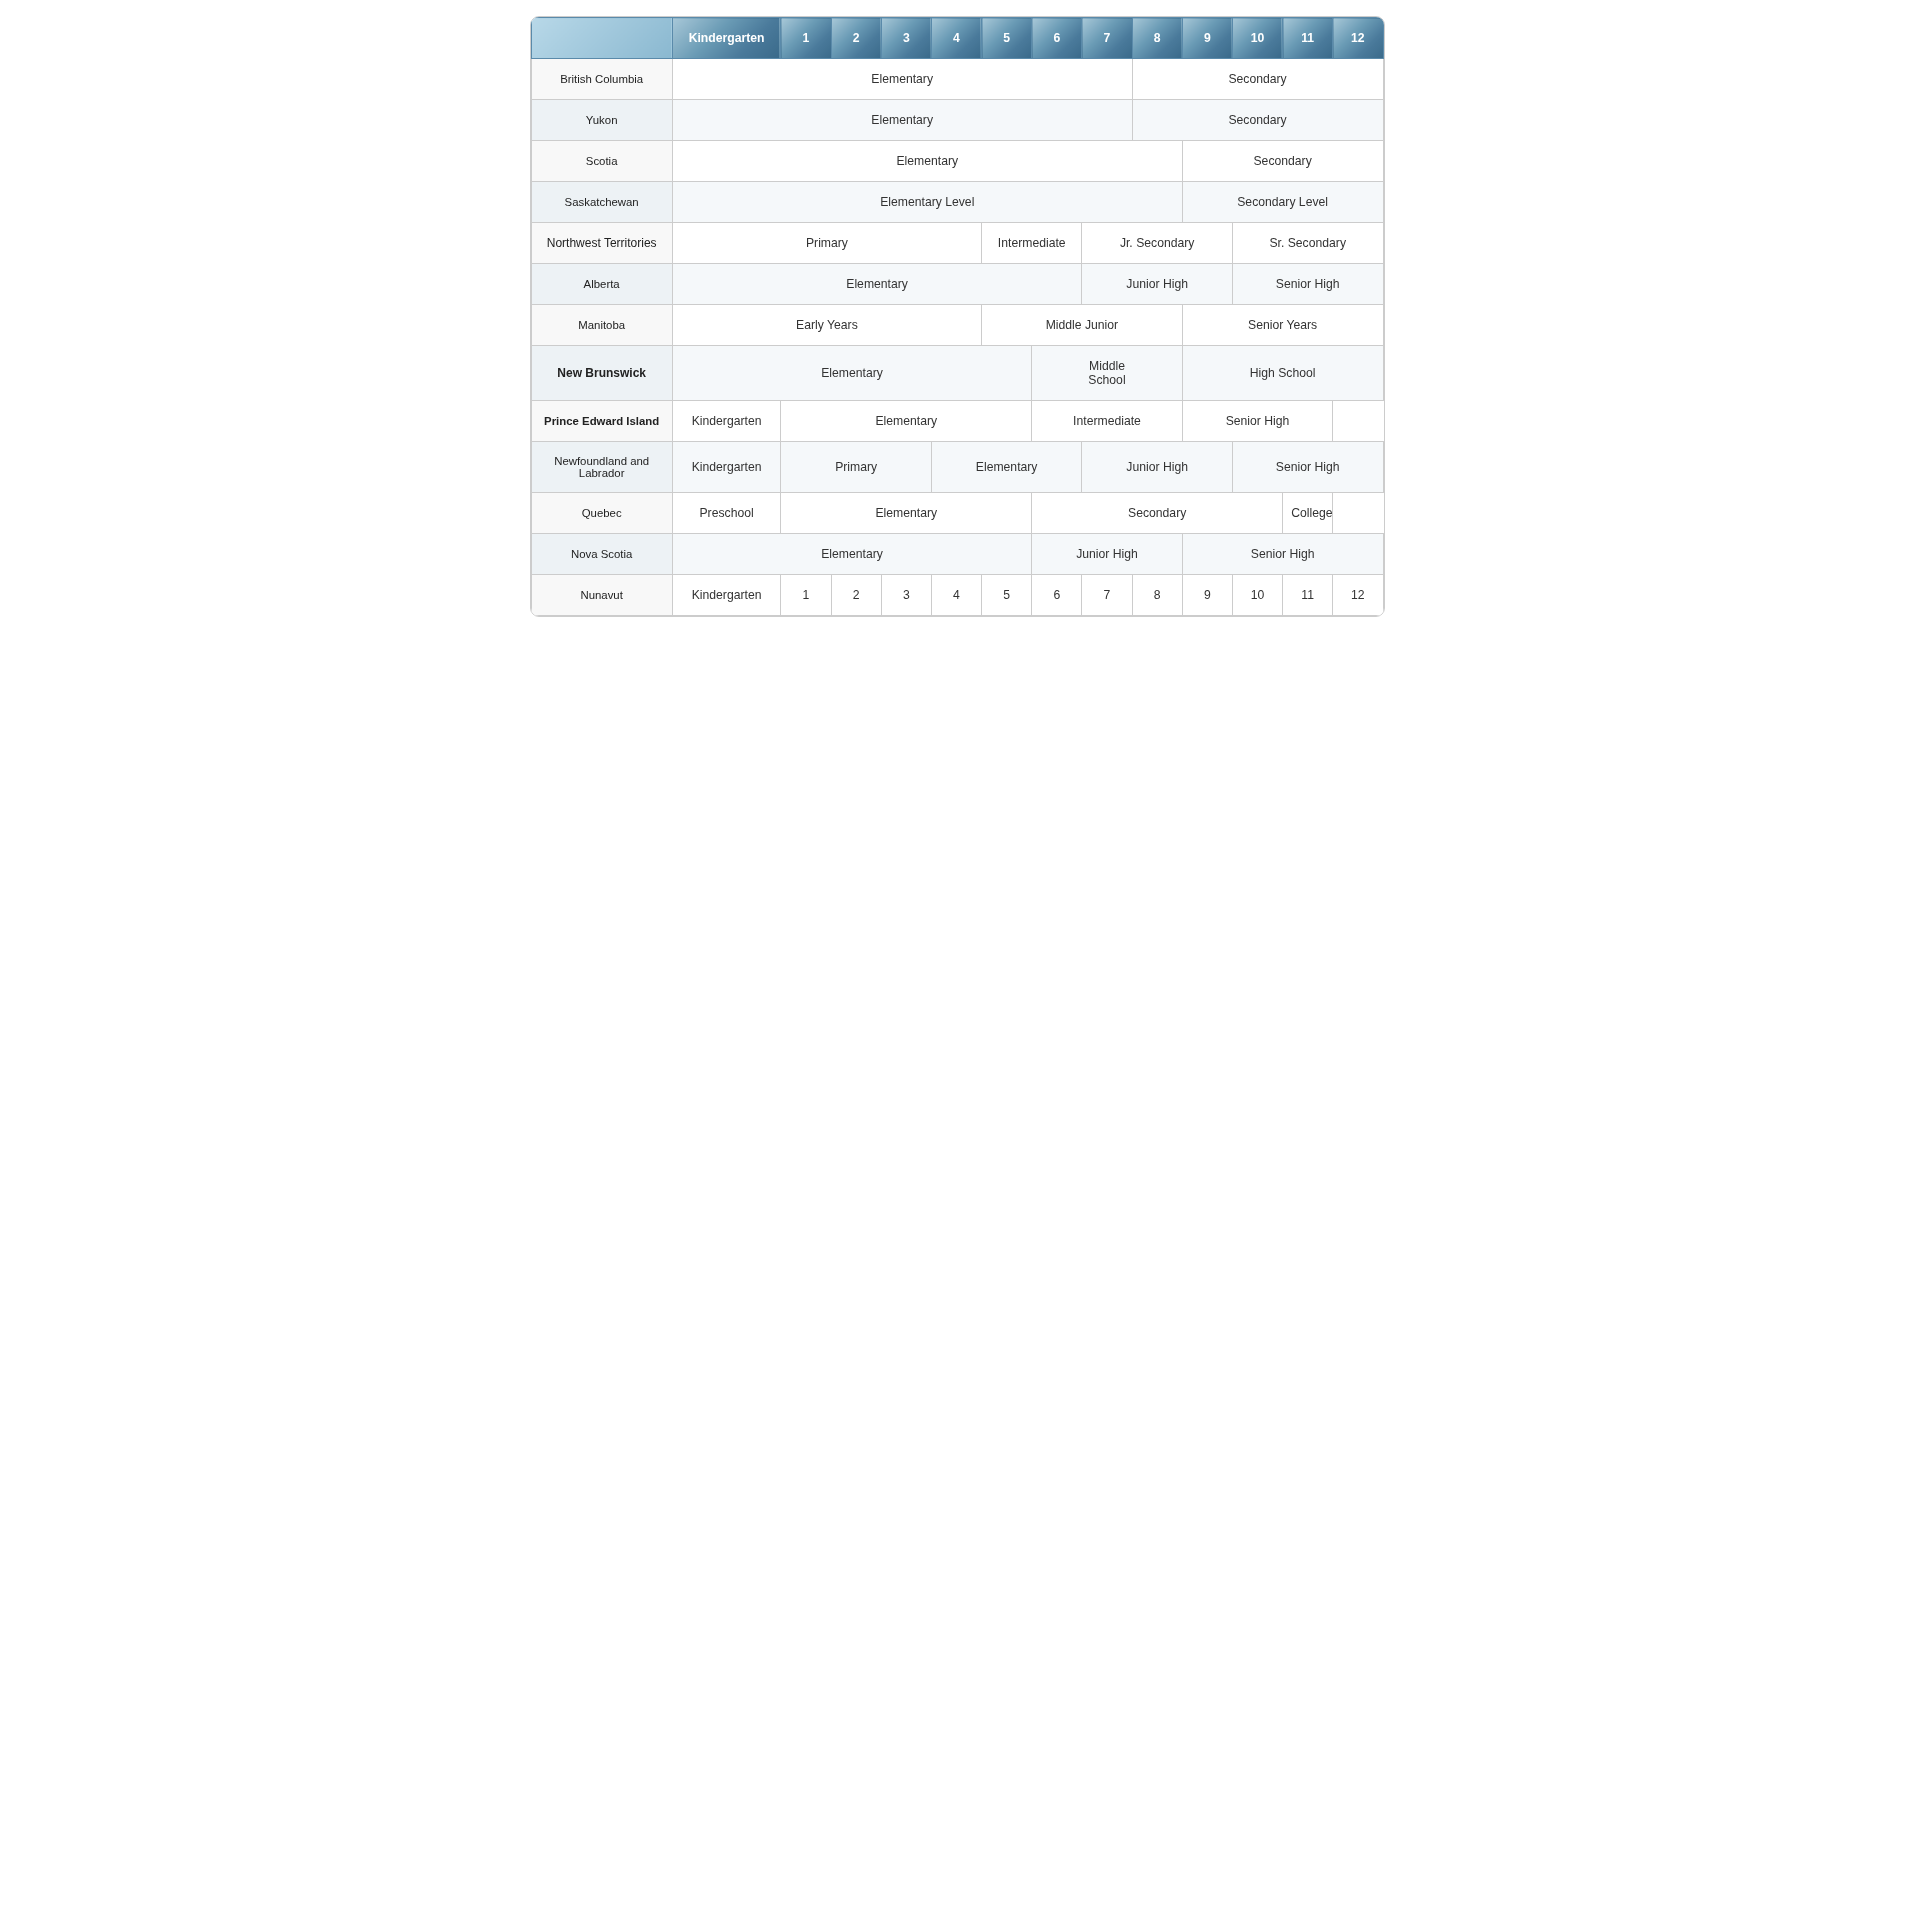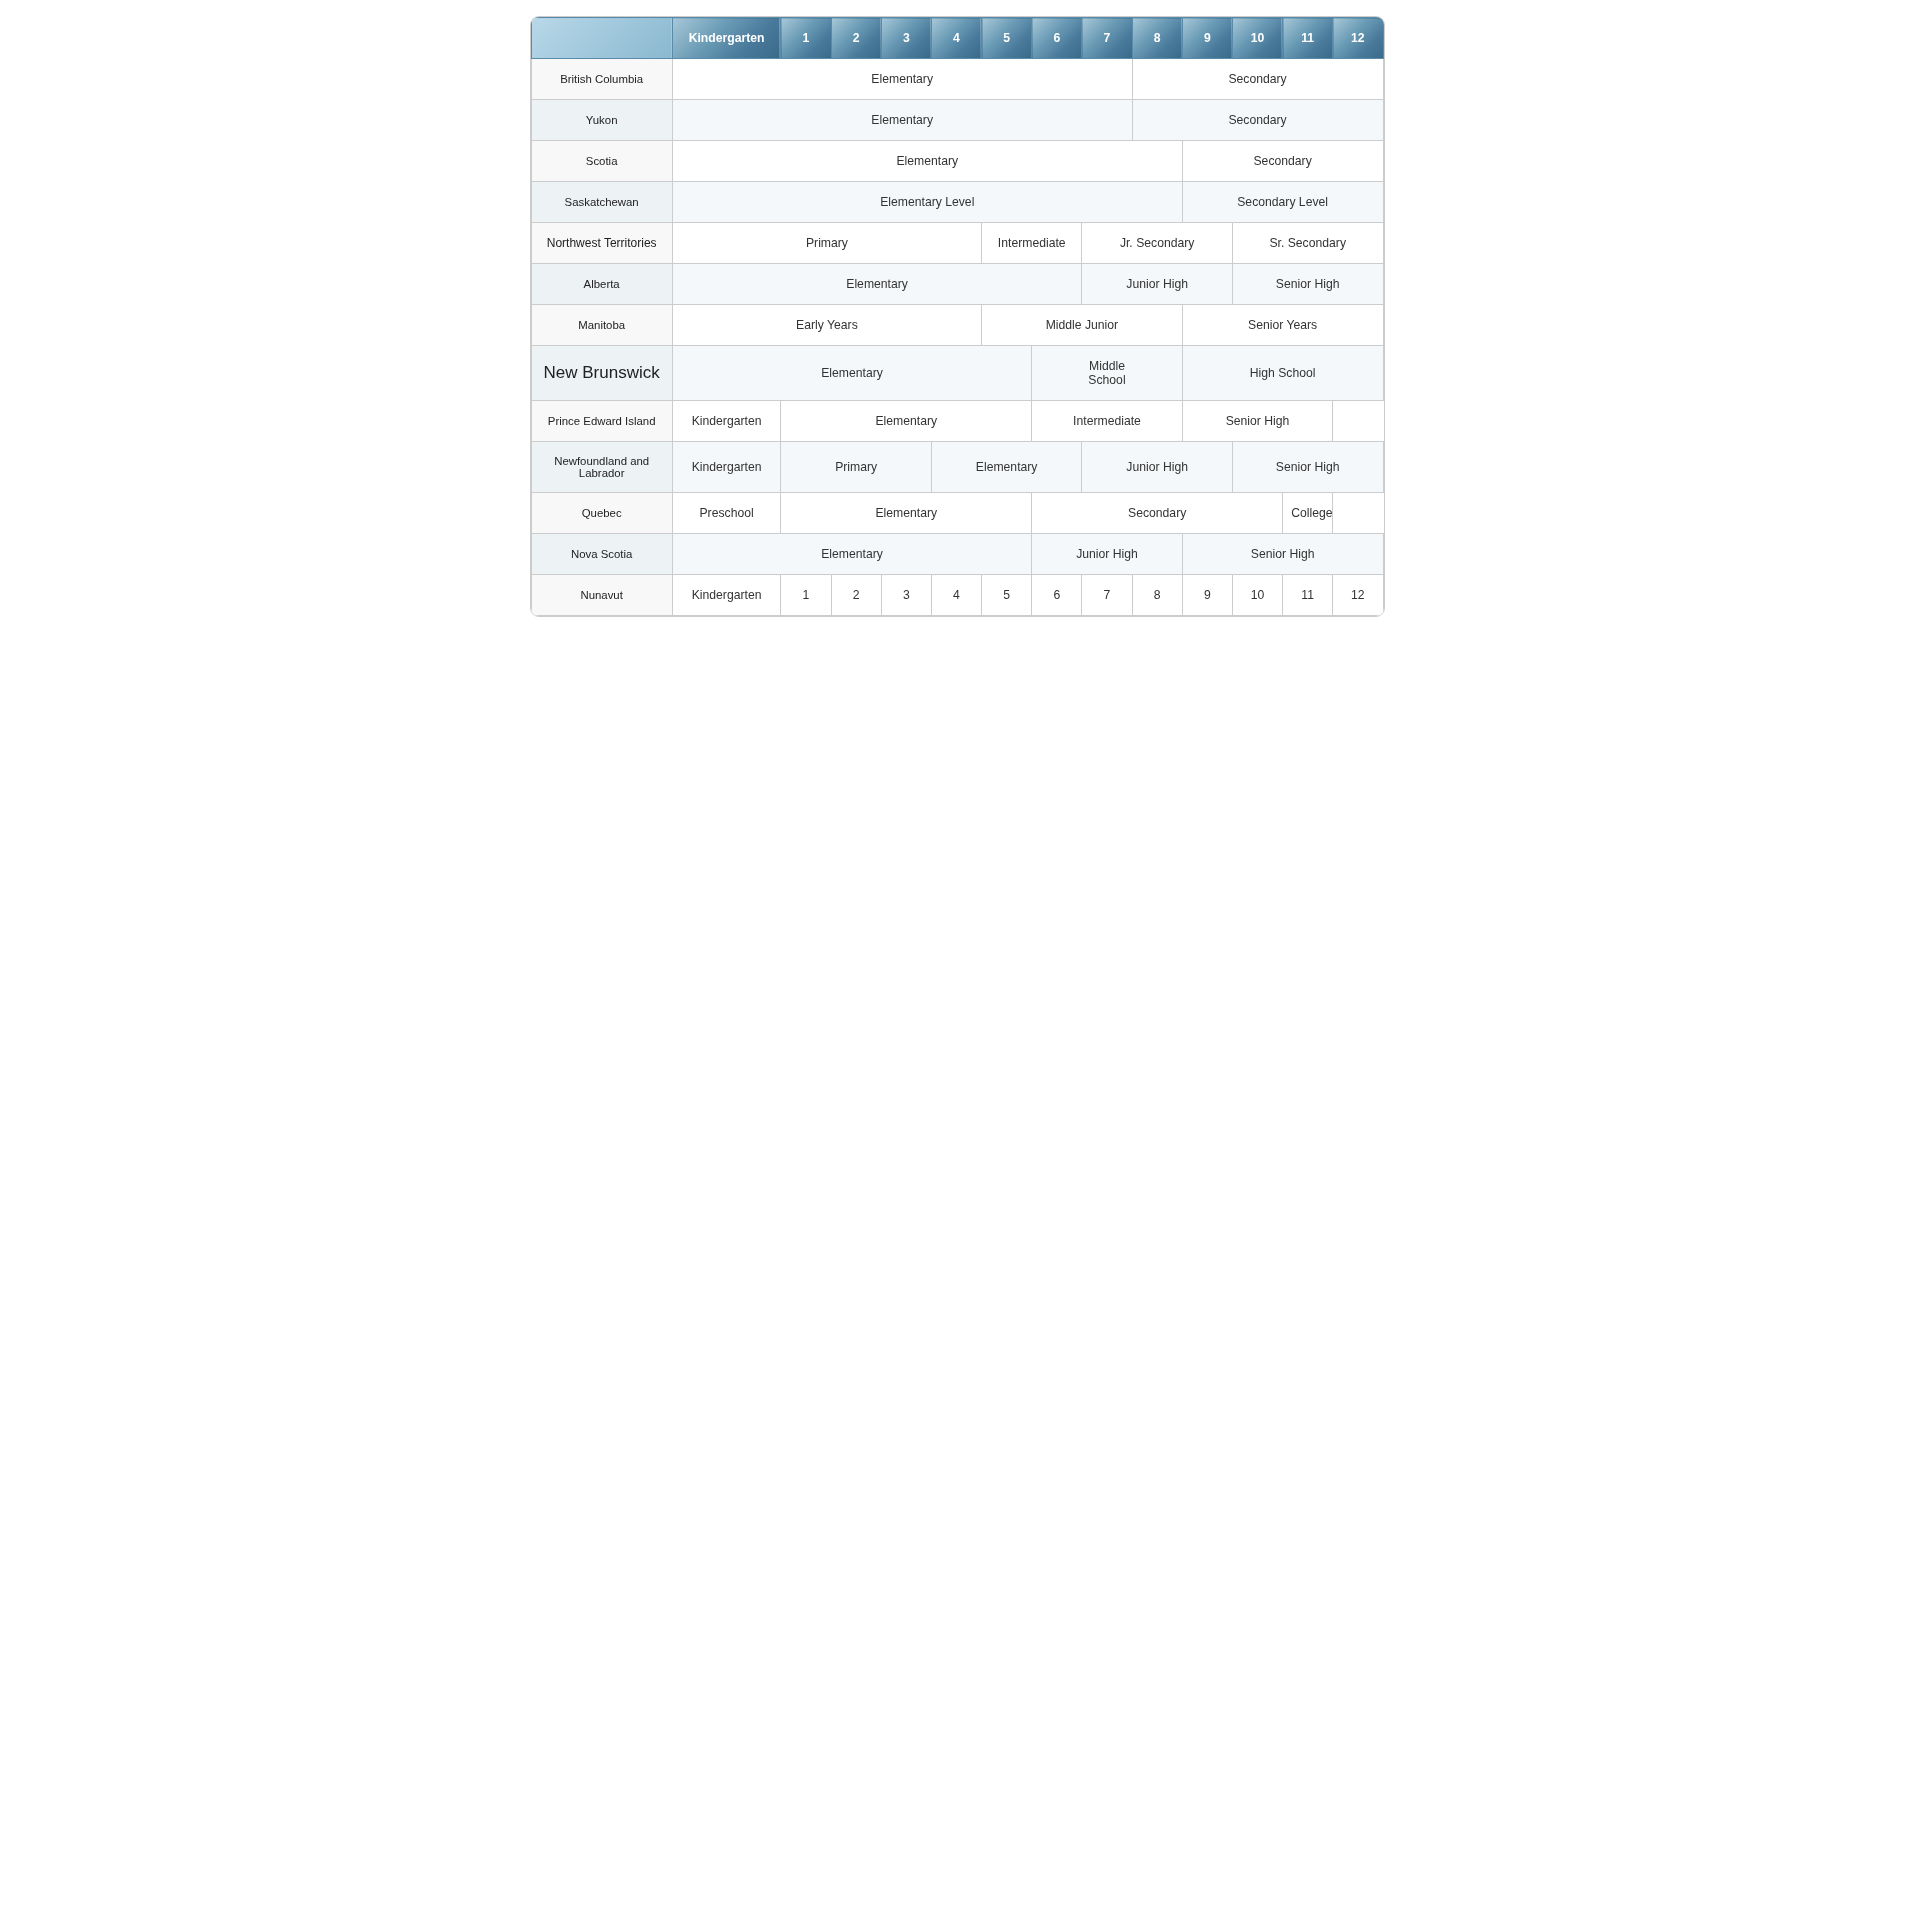--- a/index.html
+++ b/index.html
@@ -121,27 +121,27 @@
           <td colspan="3">Junior High</td>
           <td colspan="3">Senior High</td>
         </tr>
         <tr>
           <td style="font-weight: normal; font-size: 11.4px;">Manitoba</td>
           <td colspan="5">Early Years</td>
           <td colspan="4">Middle Junior</td>
           <td colspan="4">Senior Years</td>
         </tr>
         <tr>
-          <td style="font-weight: normal; font-size: 17px; margin-left: 8px;">New Brunswick</td>
+          <td style="font-weight: bold; font-size: 12px; margin-left: 8px;">New Brunswick</td>
           <td colspan="6">Elementary</td>
           <td colspan="3">Middle<br>School</td>
           <td colspan="4">High School</td>
         </tr>
         <tr>
-          <td style="font-weight: normal; font-size: 11.4px;">Prince Edward Island</td>
+          <td style="font-weight: bold; font-size: 11.4px;">Prince Edward Island</td>
           <td colspan="1">Kindergarten</td>
           <td colspan="5">Elementary</td>
           <td colspan="3">Intermediate</td>
           <td colspan="3">Senior High</td>
         </tr>
         <tr>
           <td style="font-weight: normal; font-size: 11.4px;">Newfoundland and<br>Labrador</td>
           <td colspan="1">Kindergarten</td>
           <td colspan="3">Primary</td>
           <td colspan="3">Elementary</td>

